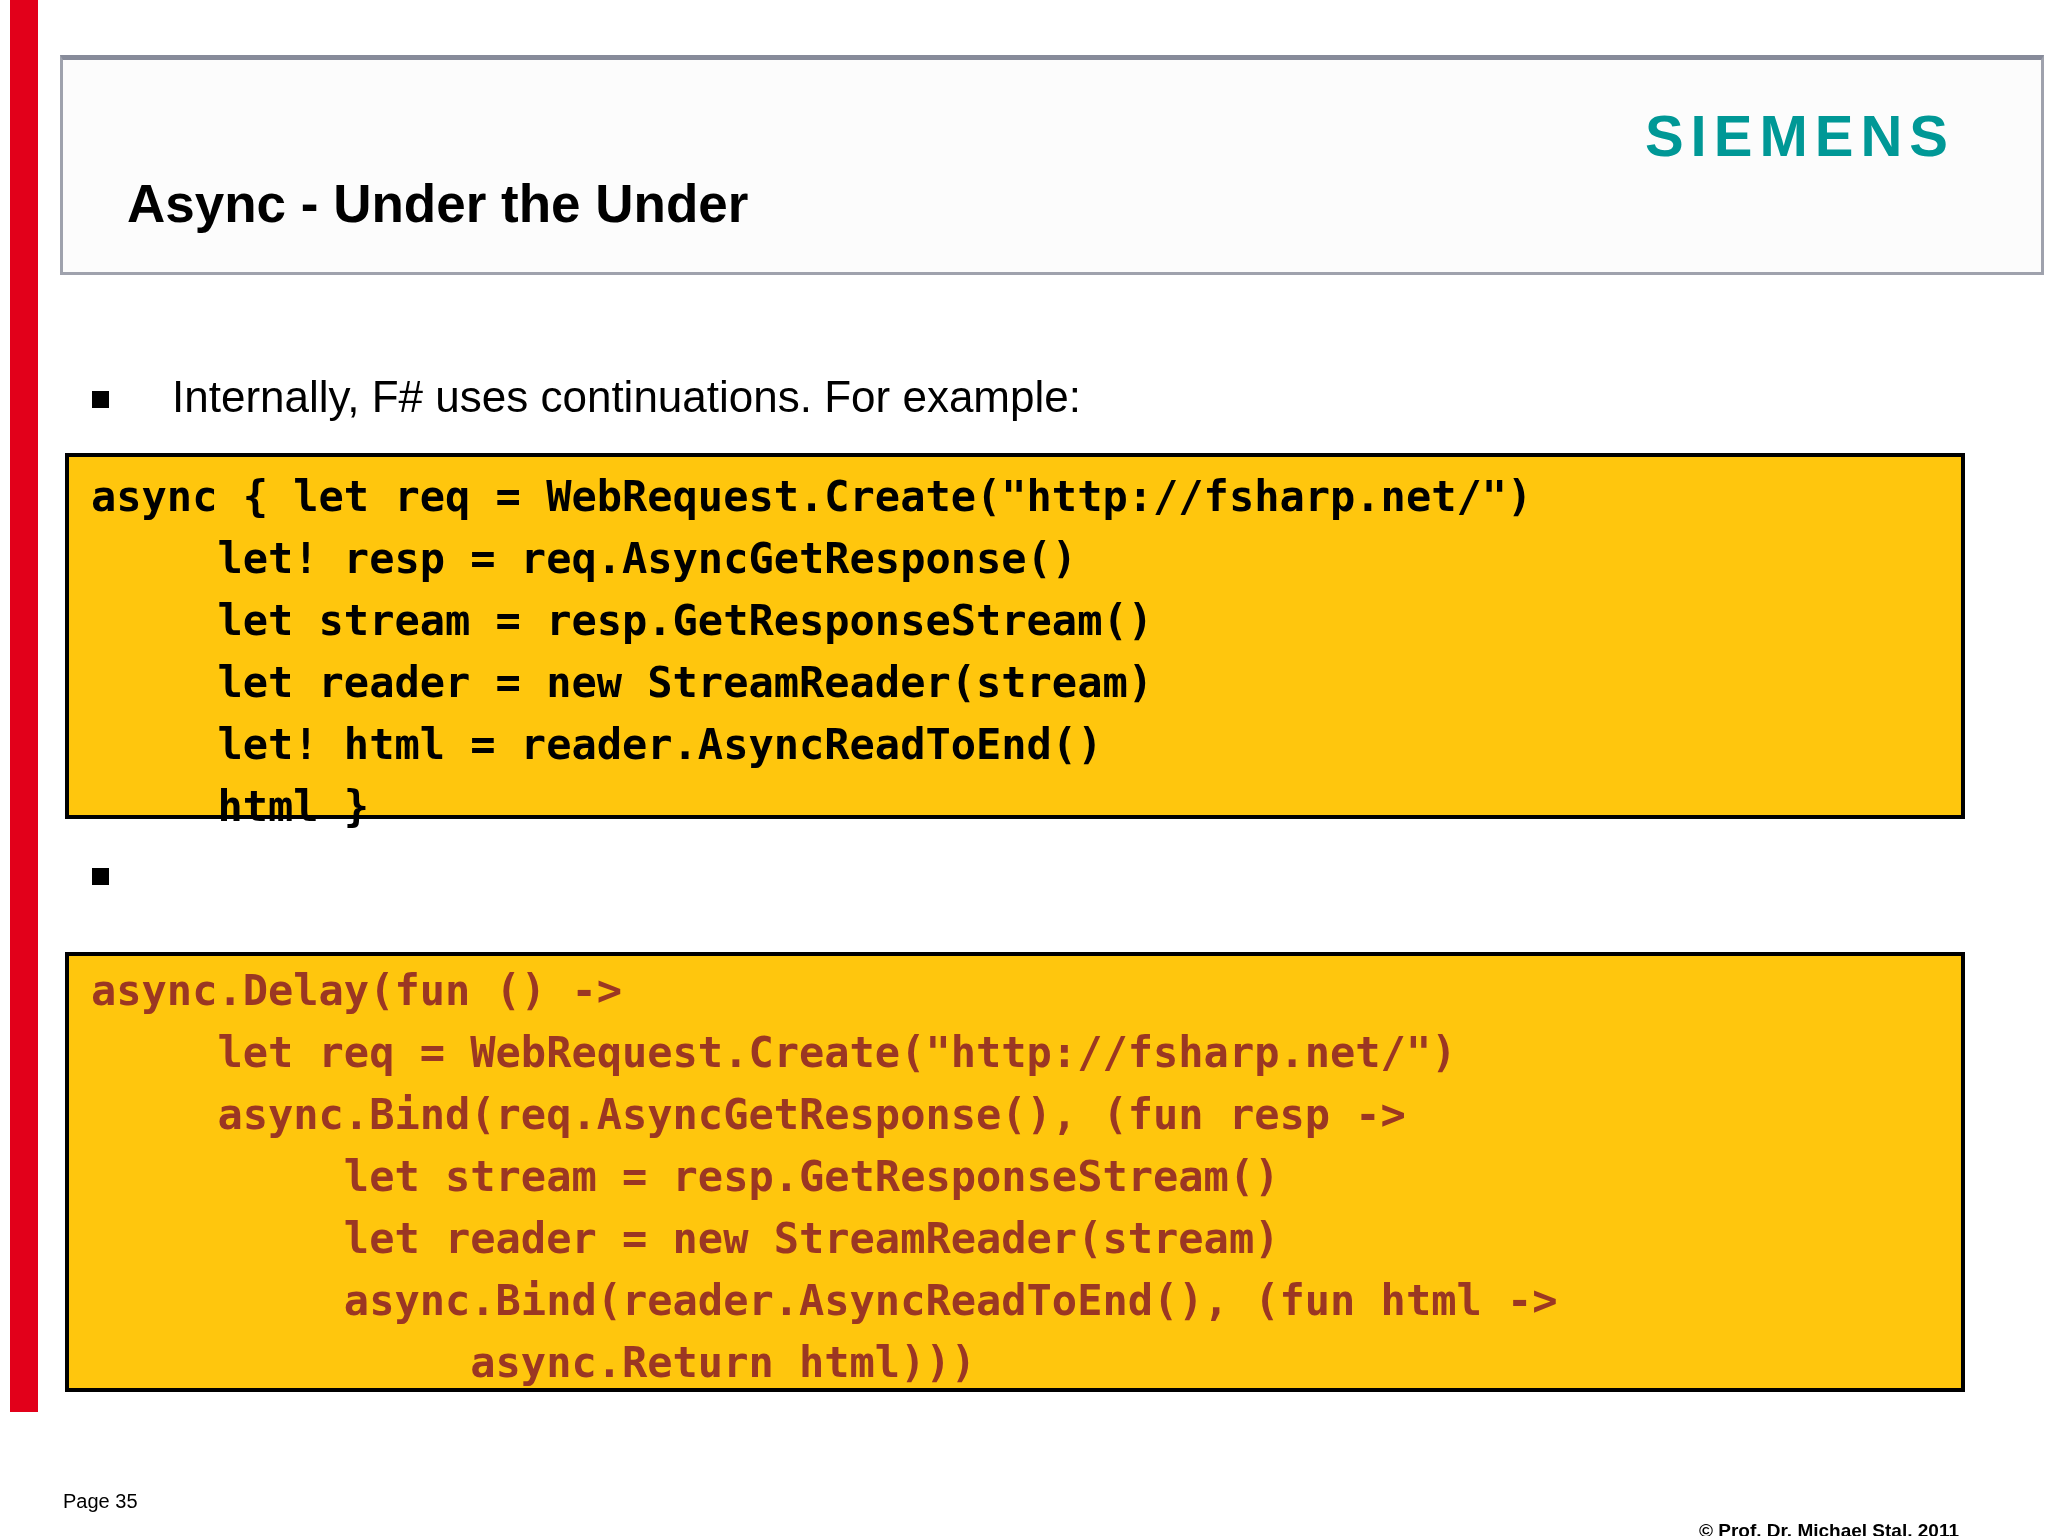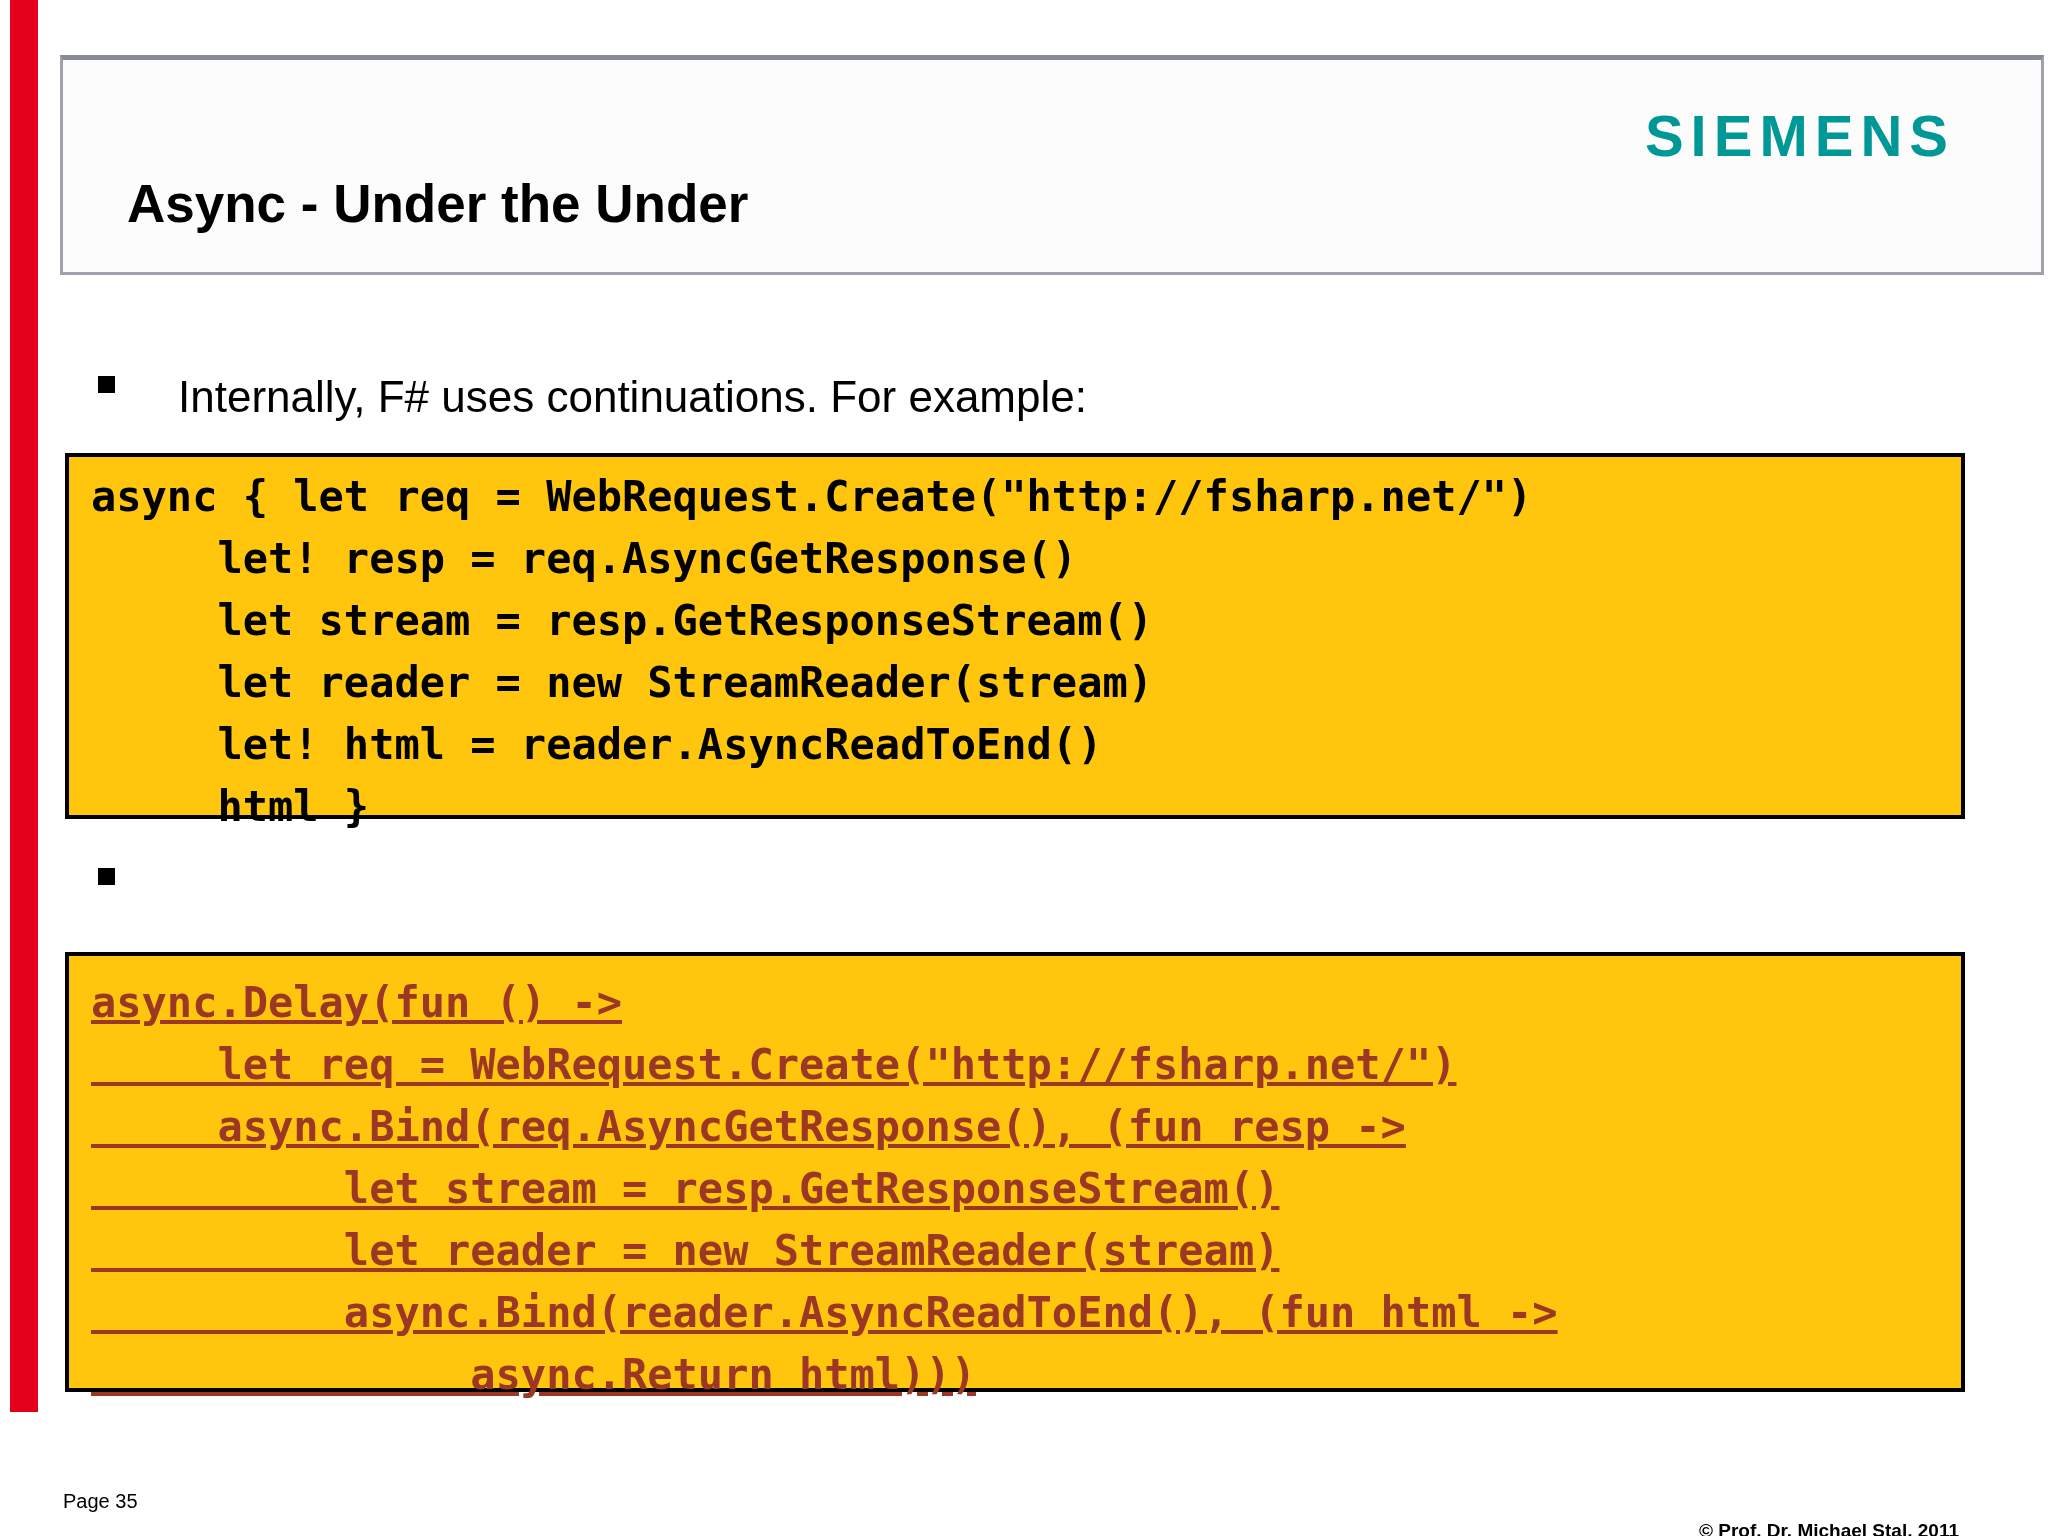--- a/index.html
+++ b/index.html
@@ -35,22 +35,23 @@
     color: var(--logo-color, #009896);
   }
   .slide-title {
     position: absolute;
     left: 64px; bottom: 38px;
     font-size: 53px;
     font-weight: bold;
   }
   .bullet-row {
     position: absolute;
-    left: 98px;
+    left: 92px;
     display: flex;
+    align-items: center;
   }
   .bullet-row .sq {
     width: 17px; height: 17px;
     background: #000;
     margin-top: 4px;
     flex: 0 0 auto;
   }
   .bullet-row .bullet-text {
     margin-left: 63px;
     font-size: 44px;
@@ -70,21 +71,21 @@
   .code-box pre {
     margin: 0;
     padding: 9px 0 0 22px;
     font-family: "DejaVu Sans Mono", monospace;
     font-weight: bold;
     font-size: 42px;
     line-height: 62px;
     white-space: pre;
   }
   .code-box-1 pre { color: #000000; }
-  .code-box-2 pre { color: var(--code2-color, #9b3723); padding-top: 16px; text-decoration: underline; }
+  .code-box-2 pre { color: var(--code2-color, #9b3723); padding-top: 4px; }
   .copyright {
     position: absolute;
     top: 1520px; right: 89px;
     font-size: 19px;
     font-weight: bold;
   }
   .page-num {
     position: absolute;
     top: 1490px; left: 63px;
     font-size: 20px;

